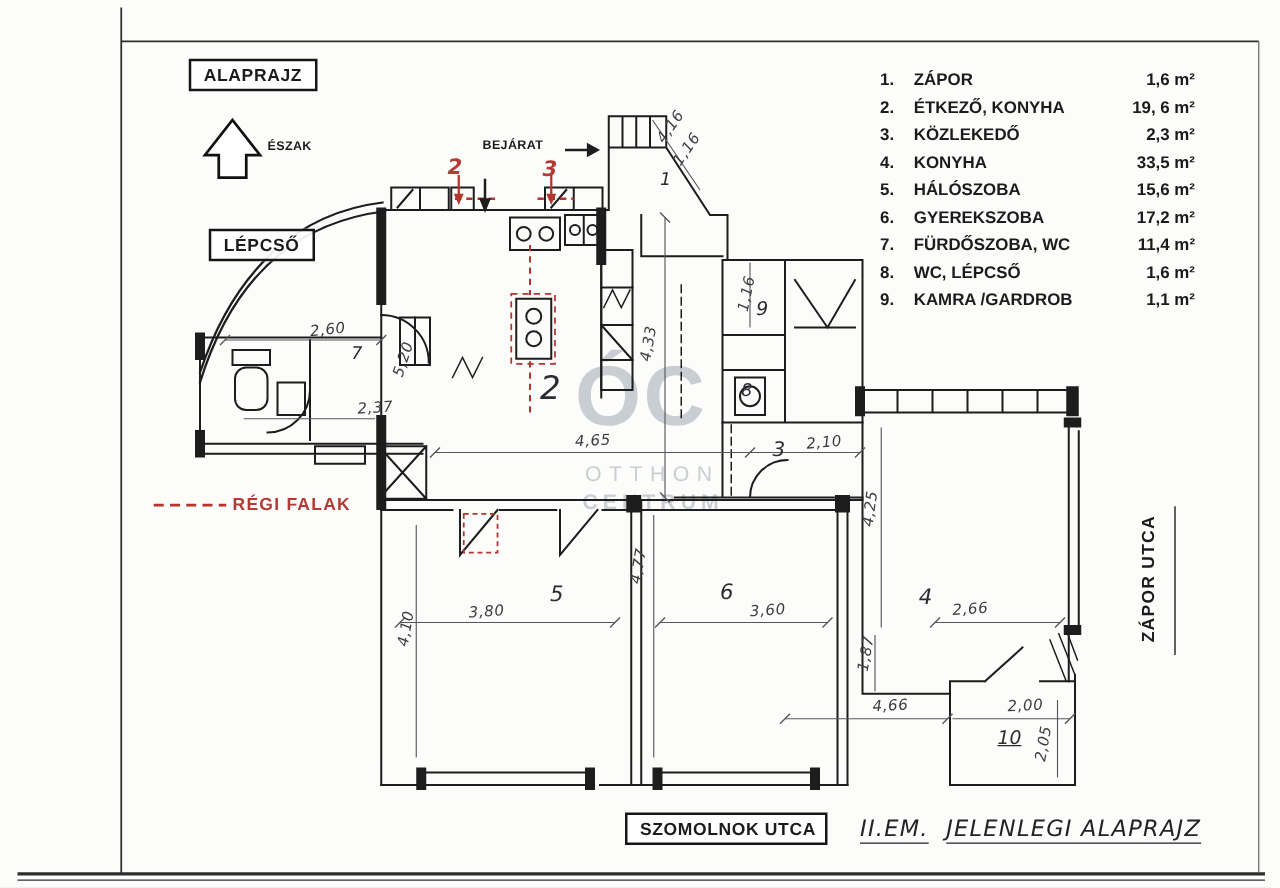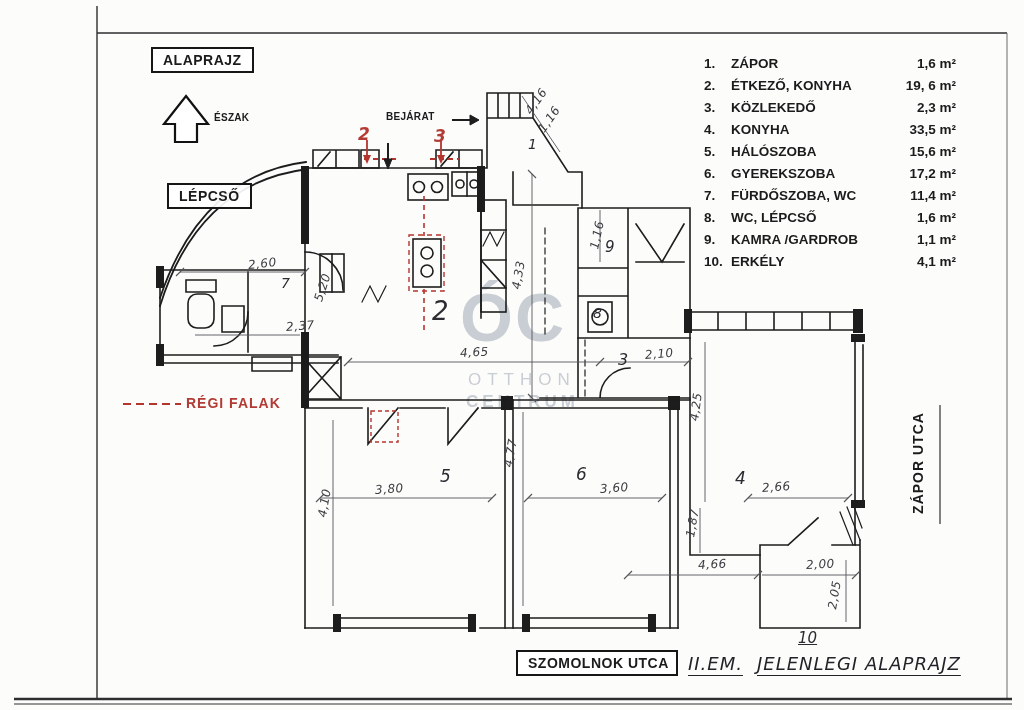--- a/index.html
+++ b/index.html
@@ -178,41 +178,36 @@
     <div class="row">
         <span class="num">8.</span>
         <span class="nm">WC, LÉPCSŐ</span>
         <span class="ar">1,6 m²</span>
       </div>
     <div class="row">
         <span class="num">9.</span>
         <span class="nm">KAMRA /GARDROB</span>
         <span class="ar">1,1 m²</span>
       </div>
-    <div class="row">
-        <span class="num">10.</span>
-        <span class="nm">ERKÉLY</span>
-        <span class="ar">4,1 m²</span>
-      </div>
   </div>
 
   <div class="lbl hand red" style="left:358px;top:124px;font-size:17px;font-weight:700;">2</div>
   <div class="lbl hand red" style="left:434px;top:126px;font-size:17px;font-weight:700;">3</div>
   <div class="lbl red" style="left:186px;top:395px;font-size:14px;font-weight:700;letter-spacing:1px;">RÉGI FALAK</div>
 
   <div class="lbl hand room" style="left:528px;top:136px;font-size:14px;">1</div>
   <div class="lbl hand room" style="left:432px;top:296px;font-size:26px;">2</div>
   <div class="lbl hand room" style="left:618px;top:350px;font-size:16px;">3</div>
   <div class="lbl hand room" style="left:735px;top:468px;font-size:17px;">4</div>
   <div class="lbl hand room" style="left:440px;top:466px;font-size:17px;">5</div>
   <div class="lbl hand room" style="left:576px;top:464px;font-size:17px;">6</div>
   <div class="lbl hand room" style="left:281px;top:275px;font-size:14px;">7</div>
   <div class="lbl hand room" style="left:593px;top:305px;font-size:14px;">8</div>
   <div class="lbl hand room" style="left:605px;top:238px;font-size:15px;">9</div>
-  <div class="lbl hand room" style="left:798px;top:581px;font-size:15px;text-decoration:underline;margin-top:48px;">10</div>
+  <div class="lbl hand room" style="left:798px;top:581px;font-size:15px;text-decoration:underline;">10</div>
 
   <div class="lbl hand dim" style="left:248px;top:258px;transform:rotate(-6deg);">2,60</div>
   <div class="lbl hand dim" style="left:318px;top:294px;transform:rotate(-72deg);">5,20</div>
   <div class="lbl hand dim" style="left:286px;top:320px;transform:rotate(-4deg);">2,37</div>
   <div class="lbl hand dim" style="left:460px;top:346px;transform:rotate(-3deg);">4,65</div>
   <div class="lbl hand dim" style="left:516px;top:282px;transform:rotate(-80deg);">4,33</div>
   <div class="lbl hand dim" style="left:594px;top:242px;transform:rotate(-78deg);">1,16</div>
   <div class="lbl hand dim" style="left:528px;top:106px;transform:rotate(-55deg);">4,16</div>
   <div class="lbl hand dim" style="left:541px;top:124px;transform:rotate(-55deg);">1,16</div>
   <div class="lbl hand dim" style="left:645px;top:348px;transform:rotate(-5deg);">2,10</div>
@@ -220,19 +215,19 @@
   <div class="lbl hand dim" style="left:375px;top:483px;transform:rotate(-4deg);">3,80</div>
   <div class="lbl hand dim" style="left:322px;top:510px;transform:rotate(-80deg);">4,10</div>
   <div class="lbl hand dim" style="left:508px;top:460px;transform:rotate(-80deg);">4,77</div>
   <div class="lbl hand dim" style="left:600px;top:482px;transform:rotate(-4deg);">3,60</div>
   <div class="lbl hand dim" style="left:762px;top:481px;transform:rotate(-4deg);">2,66</div>
   <div class="lbl hand dim" style="left:690px;top:530px;transform:rotate(-80deg);">1,87</div>
   <div class="lbl hand dim" style="left:698px;top:558px;transform:rotate(-3deg);">4,66</div>
   <div class="lbl hand dim" style="left:806px;top:558px;transform:rotate(-3deg);">2,00</div>
   <div class="lbl hand dim" style="left:832px;top:602px;transform:rotate(-80deg);">2,05</div>
 
-  <div class="lbl boxed" style="left:516px;top:650px;width:138px;text-align:center;">SZOMOLNOK UTCA</div>
+  <div class="lbl boxed" style="left:500px;top:650px;width:138px;text-align:center;">SZOMOLNOK UTCA</div>
   <div class="lbl vert" style="left:858px;top:455px;width:120px;">ZÁPOR UTCA</div>
   <div class="lbl hand note" style="left:688px;top:653px;">
     <span style="margin-right:14px;">II.EM.</span><span>JELENLEGI ALAPRAJZ</span>
   </div>
 
 </div>
 
 </body></html>

